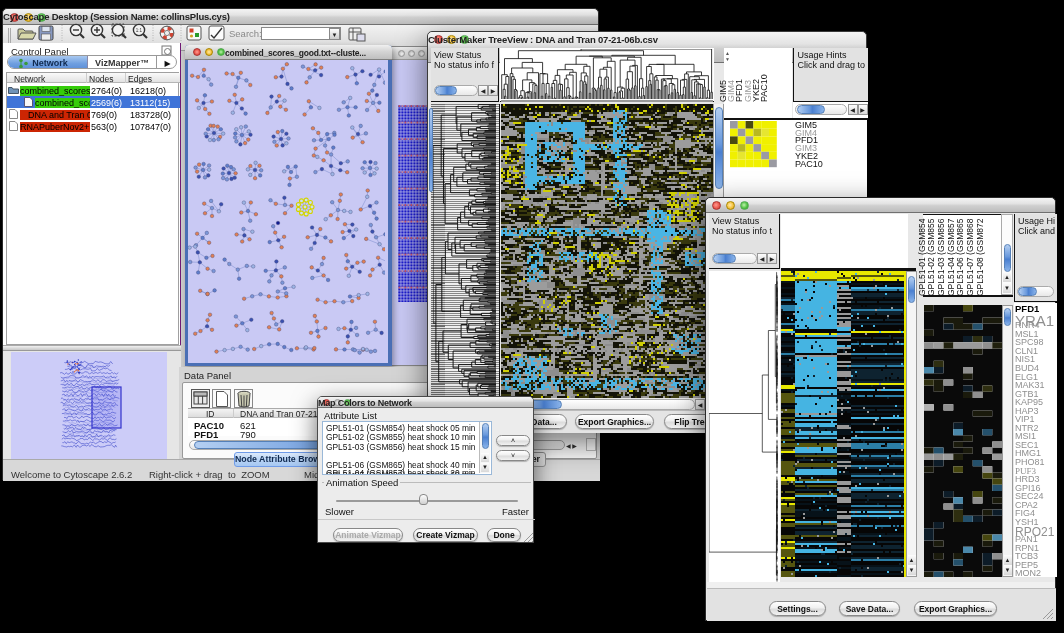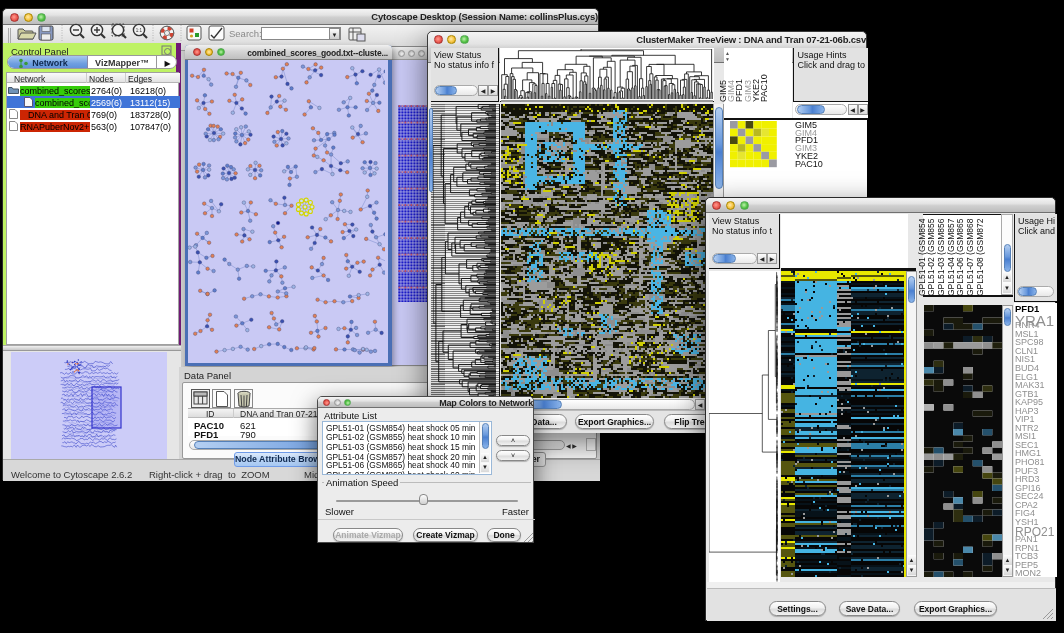--- a/index.html
+++ b/index.html
@@ -6,21 +6,21 @@
 .win { position:absolute; }
 .abs { position:absolute; }
 .tbar { position:absolute; left:0; right:0; top:0; height:16px;
   background:linear-gradient(#f4f4f4,#e3e3e3 40%,#cfcfcf 55%,#bdbdbd);
   border-bottom:1px solid #707070; border-radius:5px 5px 0 0; }
 .tl { position:absolute; top:3.5px; width:9px; height:9px; border-radius:50%; }
 .tl.r { background:radial-gradient(circle at 3px 3px,#ff9a90,#ec5a50 55%,#b83325); border:0.5px solid #a33; }
 .tl.y { background:radial-gradient(circle at 3px 3px,#ffe9a8,#f5c33e 55%,#c98f1e); border:0.5px solid #a80; }
 .tl.g { background:radial-gradient(circle at 3px 3px,#c0f0b0,#52c243 55%,#2e9220); border:0.5px solid #5a5; }
 .tl.n { background:radial-gradient(circle at 3px 3px,#f5f5f5,#cfcfcf 55%,#aaa); border:0.5px solid #999; }
-.ttxt { position:absolute; top:2px; left:0; right:0; text-align:right;
+.ttxt { position:absolute; top:2px; left:0; right:0; text-align:left;
   font-weight:bold; font-size:9.5px; color:#222; letter-spacing:-0.2px; white-space:nowrap; }
 .panel-g { background:#e2e2e2; }
 .sb-track { position:absolute; background:linear-gradient(#fff,#e8e8e8); border:1px solid #aaa; border-radius:7px; }
 .sb-thumb { position:absolute; border-radius:6px;
   background:linear-gradient(#b4cff2,#6898dc 45%,#4a7fd0 55%,#8ab4ea); border:0.5px solid #5580b8; }
 .sb-thumbh { position:absolute; border-radius:6px;
   background:linear-gradient(90deg,#b4cff2,#6898dc 45%,#4a7fd0 55%,#8ab4ea); border:0.5px solid #5580b8; }
 .arrbtn { position:absolute; background:linear-gradient(#fdfdfd,#d8d8d8); border:1px solid #999;
   font-size:6px; color:#222; text-align:center; }
 .aquabtn { position:absolute; background:linear-gradient(#ffffff,#f0f0f0 45%,#dcdcdc 55%,#f2f2f2);
@@ -93,21 +93,21 @@
 <div class="abs" style="left:226px;top:3px;font-size:9.5px;color:#8a8a8a;">Search:</div>
 <div class="abs" style="left:258px;top:2px;width:80px;height:13px;background:#fff;border:1px solid #888;"></div>
 <div class="abs" style="left:326px;top:2.5px;width:11px;height:12px;background:linear-gradient(#fdfdfd,#ccc);border:1px solid #888;font-size:6px;text-align:center;line-height:12px;color:#222;">▼</div>
 <svg class="abs" style="left:345px;top:1px" width="18" height="16" xmlns="http://www.w3.org/2000/svg">
         <rect x="1" y="2" width="12" height="12" rx="1" fill="#eee" stroke="#555"></rect>
         <line x1="1" y1="6" x2="13" y2="6" stroke="#555"></line>
         <line x1="5" y1="2" x2="5" y2="14" stroke="#555"></line>
         <rect x="9" y="8" width="8" height="7" fill="#dde" stroke="#555"></rect>
       </svg>
 </div>
-<div class="abs" style="left:0;top:34px;width:178px;height:416px;background:#bef264;border-right:5px solid #701a75;">
+<div class="abs" style="left:0;top:34px;width:178px;height:416px;background:#ffffff;border-right:1px solid #701a75;">
 <div class="abs" style="left:8px;top:3px;font-size:9.5px;color:#222;">Control Panel</div>
 <svg class="abs" style="left:158px;top:2px" width="12" height="12" xmlns="http://www.w3.org/2000/svg">
         <rect x="1" y="1" width="9" height="9" fill="none" stroke="#777"></rect>
         <circle cx="6.5" cy="6.5" r="3" fill="none" stroke="#777"></circle>
       </svg>
 <div class="abs" style="left:4px;top:12px;width:170px;height:14px;background:#fff;border:1px solid #999;border-radius:8px;overflow:hidden;">
 <div class="abs" style="left:0;top:0;width:80px;height:15px;background:linear-gradient(#a8c8f0,#6f9fe0 50%,#5588d4);border-right:1px solid #88a;text-align:center;font-size:9px;font-weight:bold;color:#102a50;line-height:15px;">&nbsp;&nbsp;Network</div>
 <svg class="abs" style="left:10px;top:2px" width="11" height="11" xmlns="http://www.w3.org/2000/svg">
           <circle cx="3" cy="2.5" r="1.8" fill="#3a9a3a"></circle>
           <circle cx="3" cy="8.5" r="1.8" fill="#3a9a3a"></circle>
@@ -920,21 +920,21 @@
 <div class="abs" style="left:1px;top:77.0px;font-size:9px;color:#8f8f8f;">MAK31</div>
 <div class="abs" style="left:1px;top:85.5px;font-size:9px;color:#8f8f8f;">GTB1</div>
 <div class="abs" style="left:1px;top:94.1px;font-size:9px;color:#8f8f8f;">KAP95</div>
 <div class="abs" style="left:1px;top:102.7px;font-size:9px;color:#8f8f8f;">HAP3</div>
 <div class="abs" style="left:1px;top:111.2px;font-size:9px;color:#8f8f8f;">VIP1</div>
 <div class="abs" style="left:1px;top:119.8px;font-size:9px;color:#8f8f8f;">NTR2</div>
 <div class="abs" style="left:1px;top:128.3px;font-size:9px;color:#8f8f8f;">MSI1</div>
 <div class="abs" style="left:1px;top:136.8px;font-size:9px;color:#8f8f8f;">SEC1</div>
 <div class="abs" style="left:1px;top:145.4px;font-size:9px;color:#8f8f8f;">HMG1</div>
 <div class="abs" style="left:1px;top:154.0px;font-size:9px;color:#8f8f8f;">PHO81</div>
-<div class="abs" style="left:1px;top:162.5px;font-size:9px;color:#8f8f8f;">PUF3</div>
+<div class="abs" style="left:1px;top:162.5px;font-size:9px;color:#8f8f8f;font-family:Liberation Serif, serif;">PUF3</div>
 <div class="abs" style="left:1px;top:171.1px;font-size:9px;color:#8f8f8f;">HRD3</div>
 <div class="abs" style="left:1px;top:179.6px;font-size:9px;color:#8f8f8f;">GPI16</div>
 <div class="abs" style="left:1px;top:188.2px;font-size:9px;color:#8f8f8f;">SEC24</div>
 <div class="abs" style="left:1px;top:196.7px;font-size:9px;color:#8f8f8f;">CPA2</div>
 <div class="abs" style="left:1px;top:205.2px;font-size:9px;color:#8f8f8f;">FIG4</div>
 <div class="abs" style="left:1px;top:213.8px;font-size:9px;color:#8f8f8f;">YSH1</div>
 <div class="abs" style="left:1px;top:222.4px;font-size:12px;color:#8f8f8f;">RPO21</div>
 <div class="abs" style="left:1px;top:230.9px;font-size:9px;color:#8f8f8f;">PAN1</div>
 <div class="abs" style="left:1px;top:239.5px;font-size:9px;color:#8f8f8f;">RPN1</div>
 <div class="abs" style="left:1px;top:248.0px;font-size:9px;color:#8f8f8f;">TCB3</div>
@@ -956,21 +956,21 @@
       <span class="tl r" style="left:5px;top:2px;width:7px;height:7px;"></span>
       <span class="tl n" style="left:15.5px;top:2px;width:7px;height:7px;"></span>
       <span class="tl g" style="left:26px;top:2px;width:7px;height:7px;"></span>
       <div class="ttxt" style="top:0.5px;font-size:9px;">Map Colors to Network</div>
     </div>
 <div class="abs" style="left:6px;top:13px;font-size:9.5px;color:#111;">Attribute List</div>
 <div class="abs" style="left:4px;top:23.5px;width:170px;height:54px;background:#fff;border:1.5px solid #9ab8d8;font-size:8.4px;color:#111;overflow:hidden;">
 <div class="abs" style="left:3px;top:1.5px;white-space:nowrap;">GPL51-01 (GSM854) heat shock 05 min</div>
 <div class="abs" style="left:3px;top:10.8px;white-space:nowrap;">GPL51-02 (GSM855) heat shock 10 min</div>
 <div class="abs" style="left:3px;top:20.2px;white-space:nowrap;">GPL51-03 (GSM856) heat shock 15 min</div>
-<div class="abs" style="left:3px;top:30px;white-space:nowrap;">GPL51-04 (GSM857) heat shock 20 min</div>
+<div class="abs" style="left:3px;top:46px;white-space:nowrap;">GPL51-04 (GSM857) heat shock 20 min</div>
 <div class="abs" style="left:3px;top:38.9px;white-space:nowrap;">GPL51-06 (GSM865) heat shock 40 min</div>
 <div class="abs" style="left:3px;top:48.2px;white-space:nowrap;">GPL51-07 (GSM868) heat shock 60 min</div>
 <div class="abs" style="left:156px;top:0;width:11px;height:51px;background:#f6f6f6;border-left:1px solid #bbb;">
         <div class="sb-thumb" style="left:1.5px;top:1px;width:7px;height:26px;"></div>
         <div class="arrbtn" style="left:1px;top:31px;width:8px;height:9px;line-height:9px;border:none;">▲</div>
         <div class="arrbtn" style="left:1px;top:41px;width:8px;height:9px;line-height:9px;border:none;">▼</div>
       </div>
 </div>
 <div class="aquabtn" style="left:178px;top:38px;width:34px;height:11px;line-height:10px;font-size:7px;font-weight:normal;">˄</div>
 <div class="aquabtn" style="left:178px;top:53px;width:34px;height:11px;line-height:10px;font-size:7px;font-weight:normal;">˅</div>

